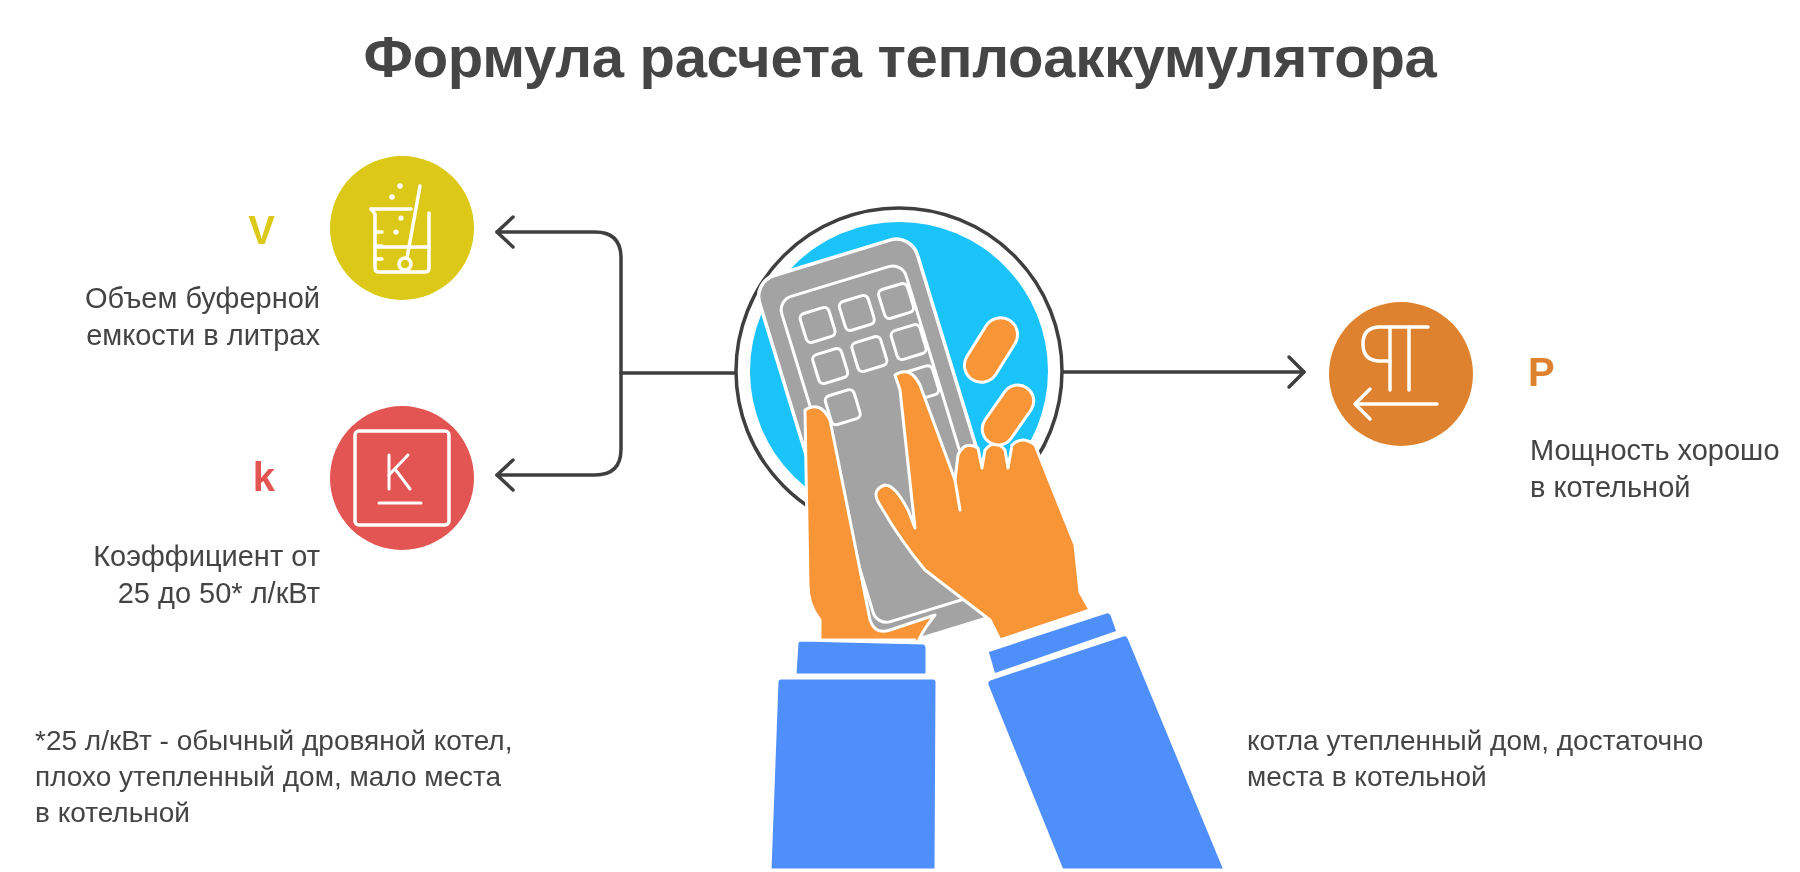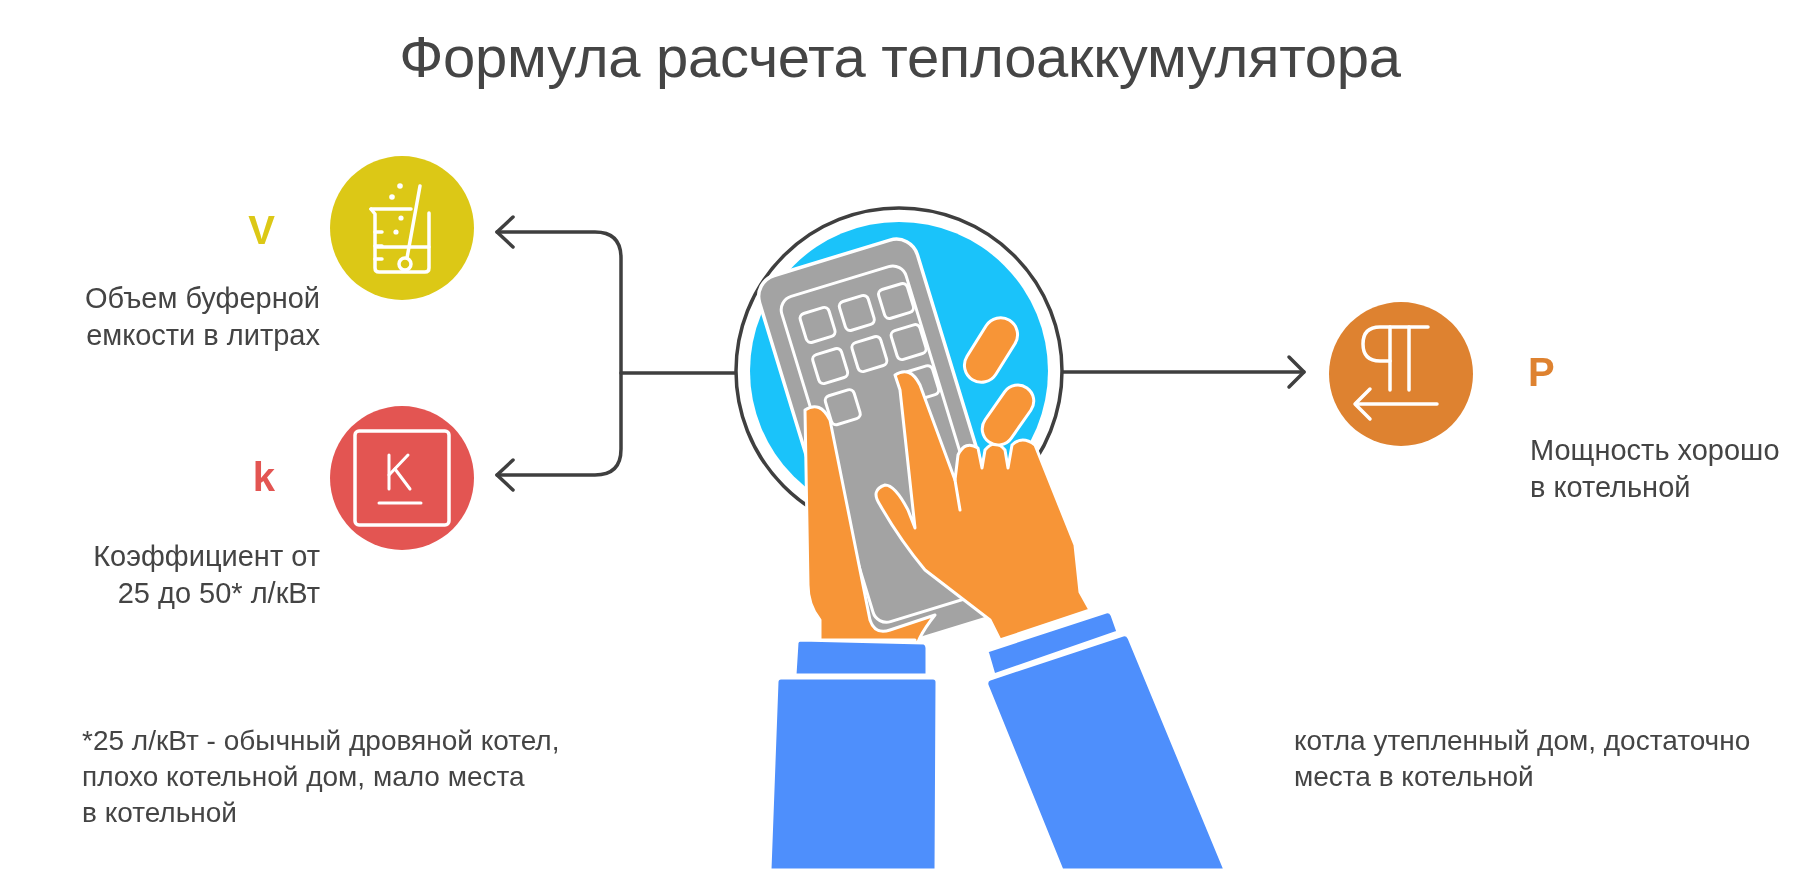--- a/index.html
+++ b/index.html
@@ -14,21 +14,21 @@
       overflow: hidden;
       font-family: "Liberation Sans", "DejaVu Sans", sans-serif;
       color: #444444;
     }
     .title {
       position: absolute;
       left: 0;
       width: 1800px;
       top: 22px;
       text-align: center;
-      font-weight: 400;
+      font-weight: 700;
       font-size: 58px;
       line-height: 70px;
       color: #454545;
       letter-spacing: -0.3px;
     }
     .diagram-svg {
       position: absolute;
       left: 0;
       top: 0;
       width: 1800px;
@@ -46,21 +46,20 @@
       font-size: 29px;
       line-height: 37px;
       color: #444444;
     }
     .desc.right-align { text-align: right; padding-left: 44px; }
     .footnote {
       position: absolute;
       font-size: 28px;
       line-height: 36px;
       color: #444444;
-      margin-left: 47px;
     }
   </style>
 </head>
 <body>
 
 <div class="title">Формула расчета теплоаккумулятора</div>
 
 <svg class="diagram-svg" viewBox="0 0 1800 872" xmlns="http://www.w3.org/2000/svg">
 
   <g fill="none" stroke="#3f3f3f" stroke-width="3.5" stroke-linecap="round" stroke-linejoin="round">
@@ -167,20 +166,20 @@
 </div>
 
 <div class="var-letter" style="left:1528px; top:350px; color:#de8230;">P</div>
 <div class="desc" style="left:1530px; top:432px;">
   <div>Мощность хорошо</div>
   <div>в котельной</div>
 </div>
 
 <div class="footnote" style="left:35px; top:723px;">
   <div>*25 л/кВт - обычный дровяной котел,</div>
-  <div>плохо котельной дом, мало места</div>
+  <div>плохо утепленный дом, мало места</div>
   <div>в котельной</div>
 </div>
 
 <div class="footnote" style="left:1247px; top:723px;">
   <div>котла утепленный дом, достаточно</div>
   <div>места в котельной</div>
 </div>
 
 </body></html>

